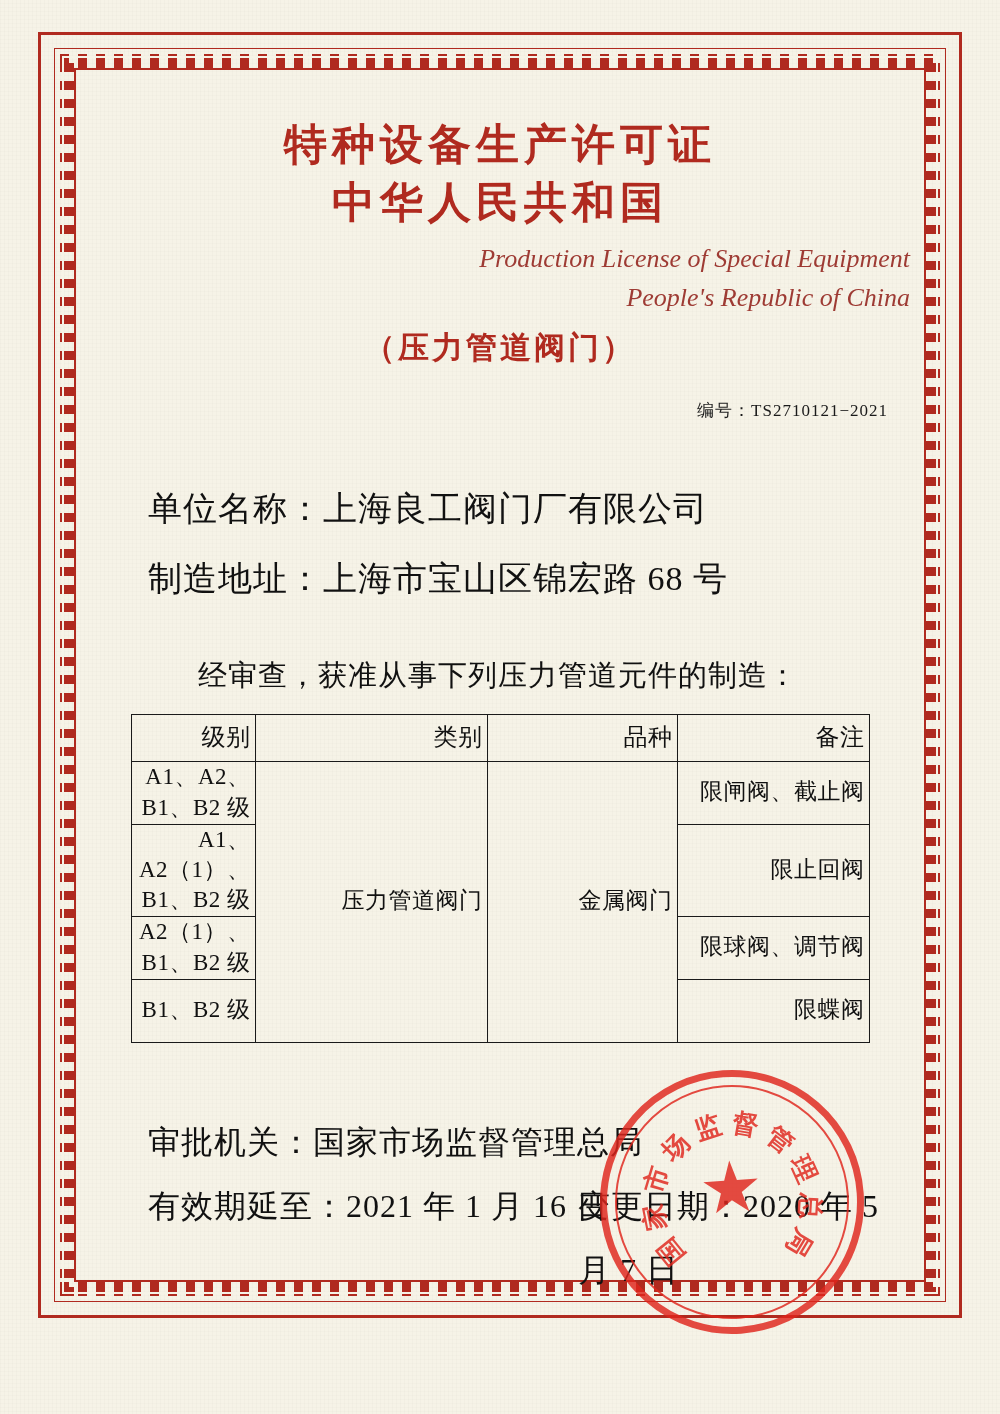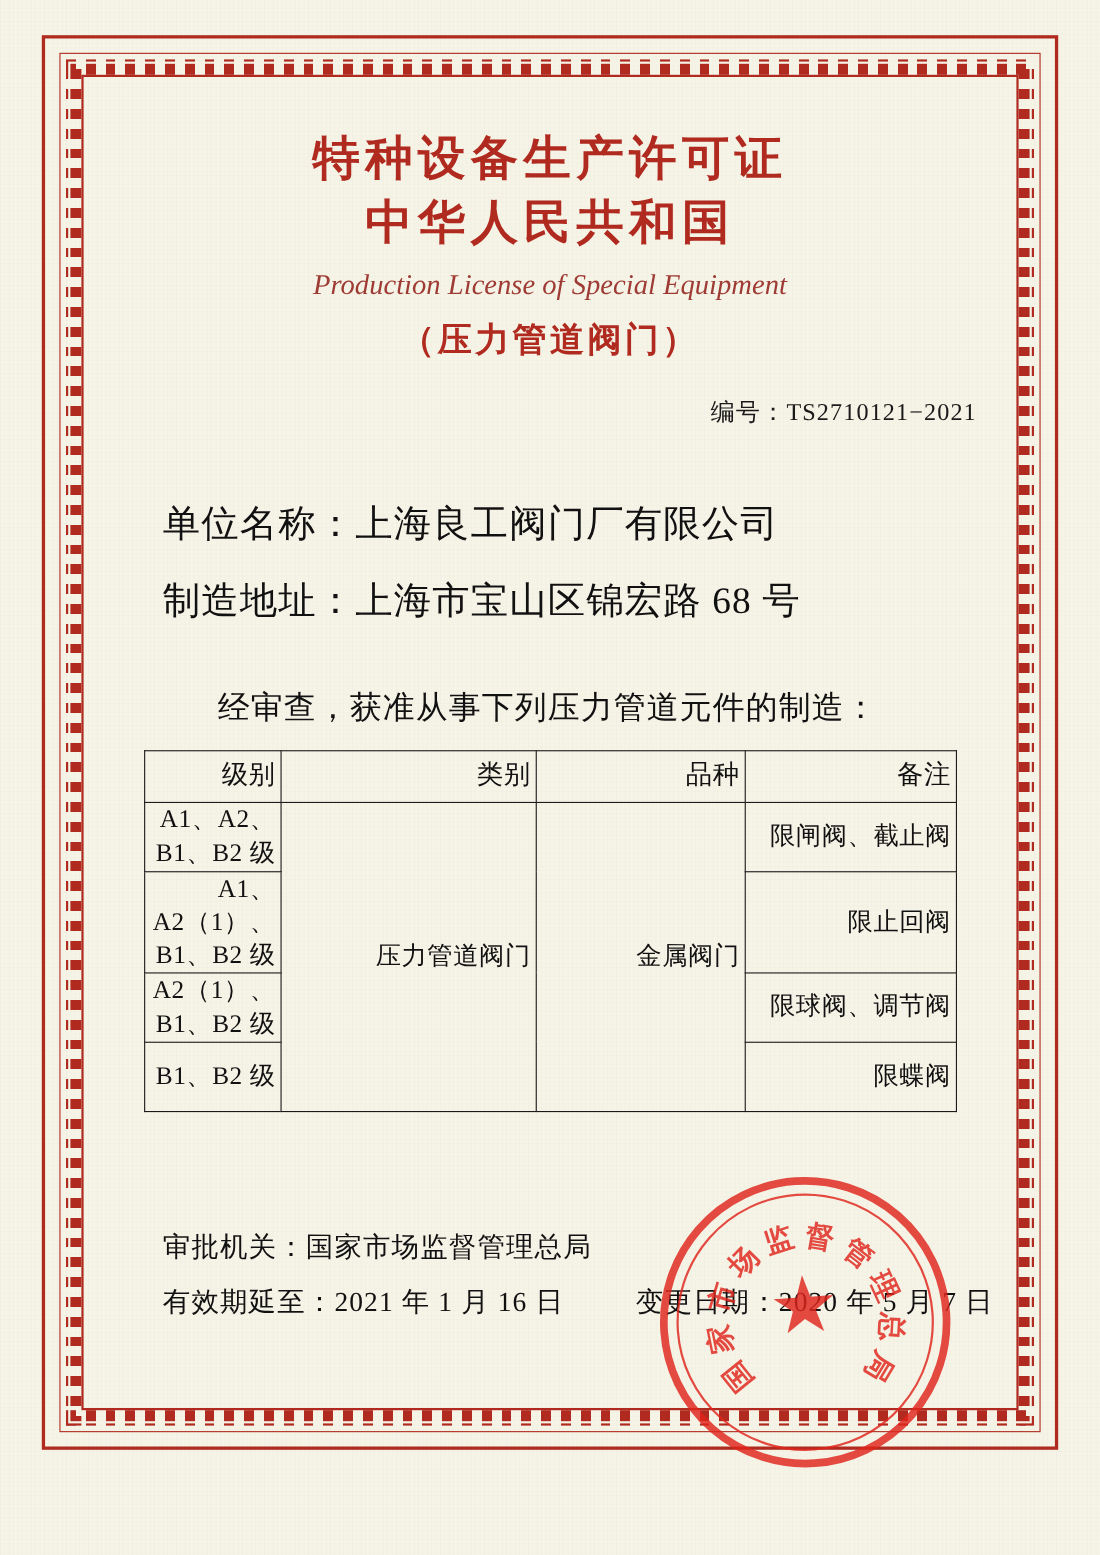--- a/index.html
+++ b/index.html
@@ -86,42 +86,42 @@
     text-align: center;
     color: #b02a1f;
     font-family: "DejaVu Serif", "Liberation Serif", serif;
     font-weight: bold;
     font-size: 43px;
     letter-spacing: 5px;
     line-height: 1.34;
     margin-top: 32px;
   }
   .title-en {
-    text-align: center;
+    text-align: right;
     color: #9e3b34;
     font-style: italic;
     font-family: "Liberation Serif", "DejaVu Serif", serif;
     font-size: 26px;
     line-height: 1.5;
     margin-top: 8px;
   }
   .title-sub {
     text-align: center;
     color: #b02a1f;
     font-family: "DejaVu Serif", "Liberation Serif", serif;
     font-weight: bold;
     font-size: 31px;
     letter-spacing: 3px;
     margin-top: 10px;
   }
   .serial {
     text-align: right;
     padding-right: 22px;
     margin-top: 30px;
-    font-size: 22px;
+    font-size: 17px;
     color: #1a1a1a;
     letter-spacing: 1px;
   }
 
   .fields {
     margin-top: 52px;
     padding-left: 58px;
     font-size: 34px;
     color: #111;
     line-height: 2.05;
@@ -160,21 +160,21 @@
   .col-c { width: 190px; }
   .col-d { width: 192px; }
   td.note { text-align: left; padding-left: 16px; }
   td.rowh { height: 62px; }
 
   .footer {
     position: absolute;
     left: 0;
     top: 1026px;
     width: 820px;
-    font-size: 25px;
+    font-size: 32px;
     color: #111;
     letter-spacing: 1px;
   }
   .footer .line {
     padding-left: 58px;
     line-height: 2.0;
     position: relative;
   }
   .footer .right {
     position: absolute;
@@ -245,20 +245,21 @@
 
   <div class="content">
 
     <div class="title-cn">
       <div>特种设备生产许可证</div>
       <div>中华人民共和国</div>
     </div>
 
     <div class="title-en">
       <div>Production License of Special Equipment</div>
+      <div>People's Republic of China</div>
     </div>
 
     <div class="title-sub">（压力管道阀门）</div>
 
     <div class="serial">
       <span>编号：</span><span>TS2710121−2021</span>
     </div>
 
     <div class="fields">
       <div>

